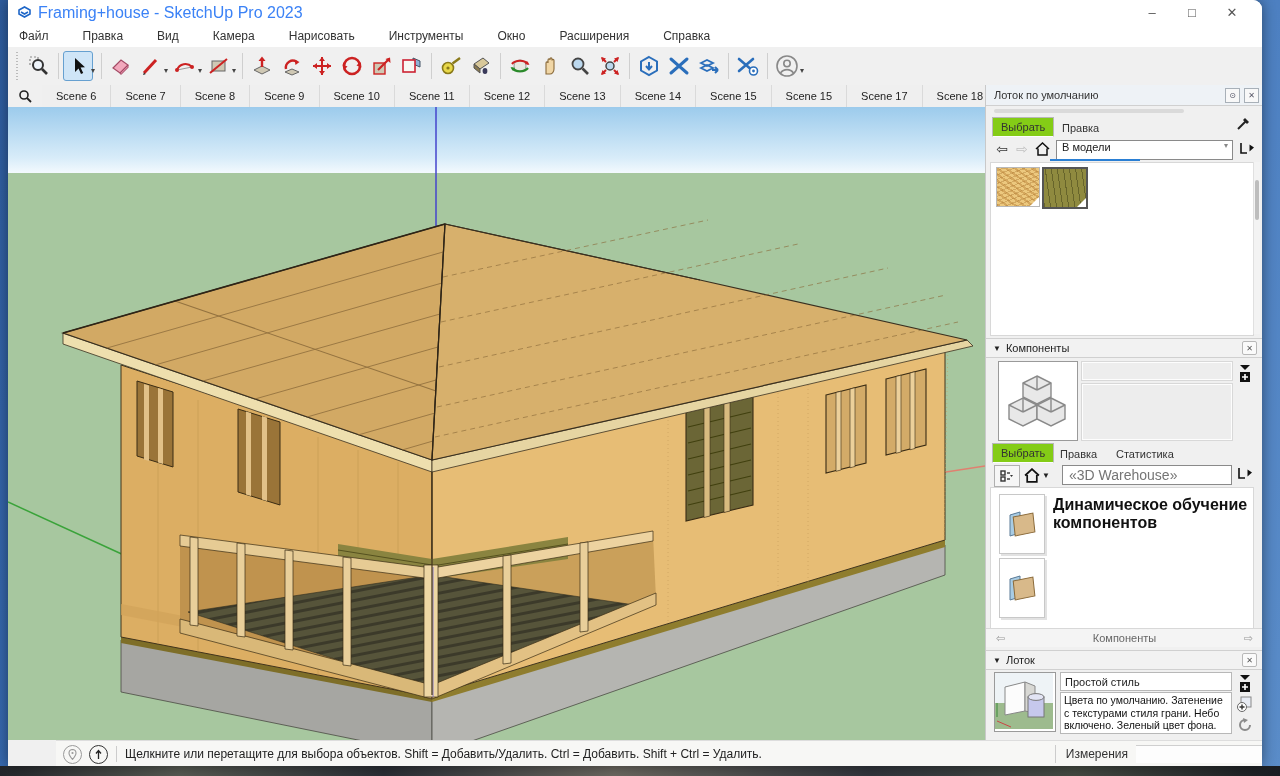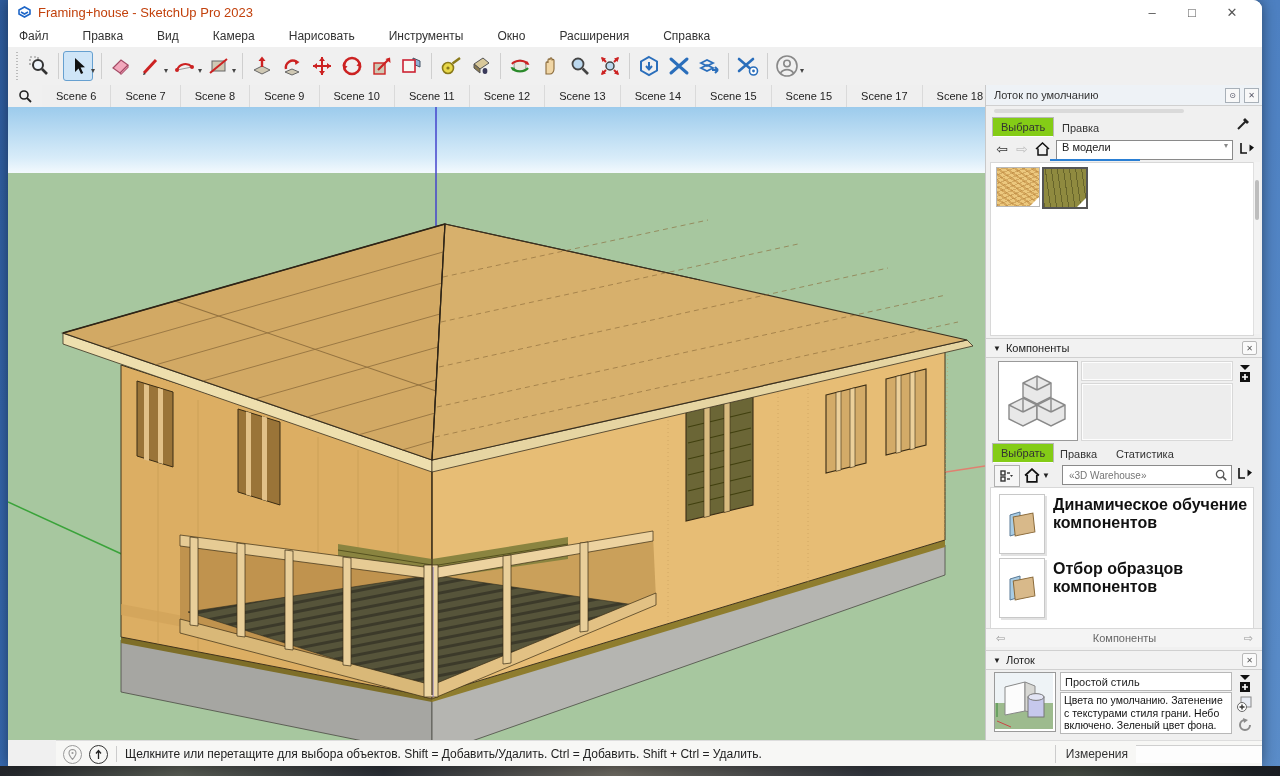--- a/index.html
+++ b/index.html
@@ -7,21 +7,21 @@
   .desktop{position:absolute;inset:0;width:1280px;height:776px;
     background:linear-gradient(120deg,#2e5c9e 0%,#3c70b8 40%,#5a8cc8 100%);}
   .desk-bottom{position:absolute;left:0;top:766px;width:1280px;height:10px;
     background:linear-gradient(90deg,#23262b,#565a52 14%,#2a2e35 30%,#6a675f 48%,#31353c 68%,#444a42 84%,#191c22);}
   .abs{position:absolute;}
   .skwin{position:absolute;left:8px;top:0;width:1254px;height:766px;background:#f0f0f0;
     border-radius:0 9px 0 0;overflow:hidden;box-shadow:0 0 14px rgba(0,0,0,.45);}
   
   .titlebar{position:absolute;left:0;top:0;width:100%;height:25px;background:#ffffff;
     display:flex;align-items:center;}
-  .title-text{font-size:13px;color:#c2410c;margin-left:6px;}
+  .title-text{font-size:16px;color:#3b82f6;margin-left:6px;}
   .wctrl{position:absolute;top:0;height:25px;display:flex;align-items:center;color:#555;}
   .wbtn{width:40px;text-align:center;font-size:13px;line-height:25px;}
   
   .menubar{position:absolute;left:0;top:25px;width:100%;height:22px;background:#ffffff;
     display:flex;align-items:center;gap:12px;border-bottom:1px solid #e8e8e8;}
   .menu-item{font-size:12px;color:#333;padding:0 11px;line-height:22px;}
   
   .toolbar{position:absolute;left:0;top:47px;width:100%;height:38px;background:#f0f0f0;
     display:flex;align-items:center;border-bottom:1px solid #dcdcdc;}
   .grip{width:6px;height:28px;margin:0 4px 0 6px;
@@ -563,21 +563,21 @@
             <path d="M10,5 L13,5 L11.5,7 Z" fill="#333"></path>
           </svg>
     </div>
     <div class="abs" style="left:38px;top:380px;width:34px;height:20px;display:flex;align-items:center;">
       <svg width="16" height="15" viewBox="0 0 15 14">
             <path d="M1,7 L7.5,1 L14,7 M3,6.5 L3,13 L12,13 L12,6.5" fill="none" stroke="#111" stroke-width="1.6"></path>
           </svg>
       <span style="font-size:8px;color:#222;margin-left:2px">▼</span>
     </div>
     <div class="abs" style="left:76px;top:380px;width:168px;height:18px;border:1px solid #8a8a8a;background:#fff;display:flex;align-items:center;">
-      <input style="border: none; outline: none; flex: 1 1 0%; font-size: 10px; color: rgb(153, 153, 153); margin-left: 4px; font-family: inherit; background: transparent;" placeholder="«3D Warehouse»">
+      <input style="border: none; outline: none; flex: 1 1 0%; font-size: 14px; color: rgb(153, 153, 153); margin-left: 4px; font-family: inherit; background: transparent;" placeholder="«3D Warehouse»">
       <svg width="13" height="13" viewBox="0 0 14 14" style="margin-right:3px">
             <circle cx="5.5" cy="5.5" r="4" fill="none" stroke="#555" stroke-width="1.4"></circle>
             <line x1="8.5" y1="8.5" x2="12" y2="12" stroke="#555" stroke-width="1.6"></line>
           </svg>
     </div>
     <div class="abs" style="left:250px;top:379px">
       <svg width="18" height="18" viewBox="0 0 18 18">
             <path d="M3,4 L3,14 L9,14" fill="none" stroke="#111" stroke-width="1.6"></path>
             <path d="M8,9 L15,9 L11,4.5 Z" fill="#111" transform="rotate(90 11.5 9)"></path>
           </svg>
@@ -593,21 +593,20 @@
         </div>
         <span class="comp-item-label" style="margin-left:8px;margin-top:2px;width:200px">Динамическое обучение компонентов</span>
       </div>
       <div class="abs" style="left:8px;top:70px;display:flex;">
         <div class="folder-box">
           <svg width="36" height="34" viewBox="0 0 36 34">
                 <path d="M6,8 L16,5 L16,26 L6,29 Z" fill="#a8cce4" stroke="#5a7a96"></path>
                 <path d="M10,9 L30,7 L30,26 L10,28 Z" fill="#d8b98a" stroke="#8a6a3a" transform="rotate(-6 20 17)"></path>
               </svg>
         </div>
-        <span class="comp-item-label" style="margin-left:8px;margin-top:2px;width:200px">Отбор образцов компонентов</span>
       </div>
     </div>
     <div class="list-footer" style="top:543px">
       <span style="margin-left:10px;color:#999">⇦</span>
       <span style="flex:1;text-align:center">Компоненты</span>
       <span style="margin-right:10px;color:#999">⇨</span>
     </div>
 
     <div class="sec-head" style="top:565px">
       <span class="tri">▼</span>

